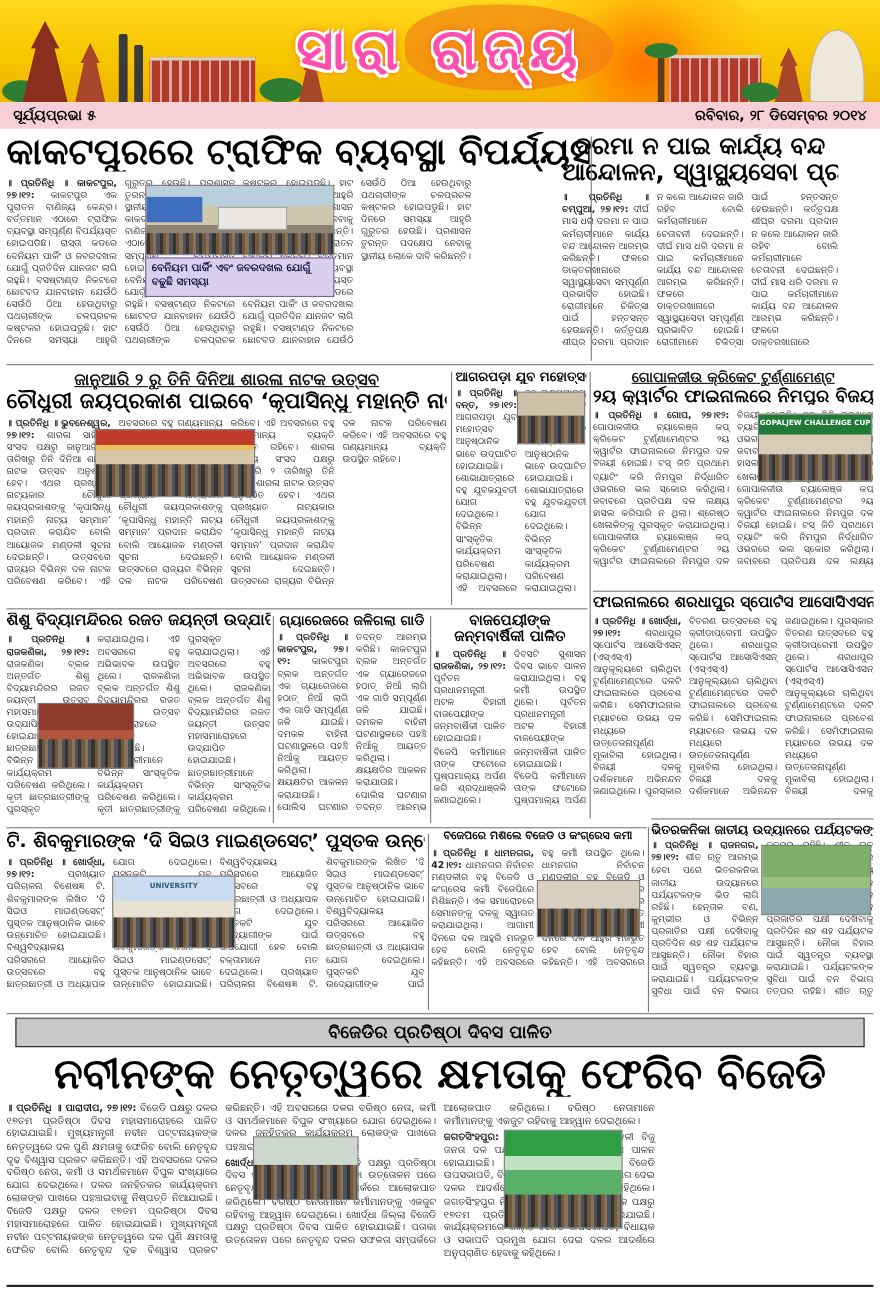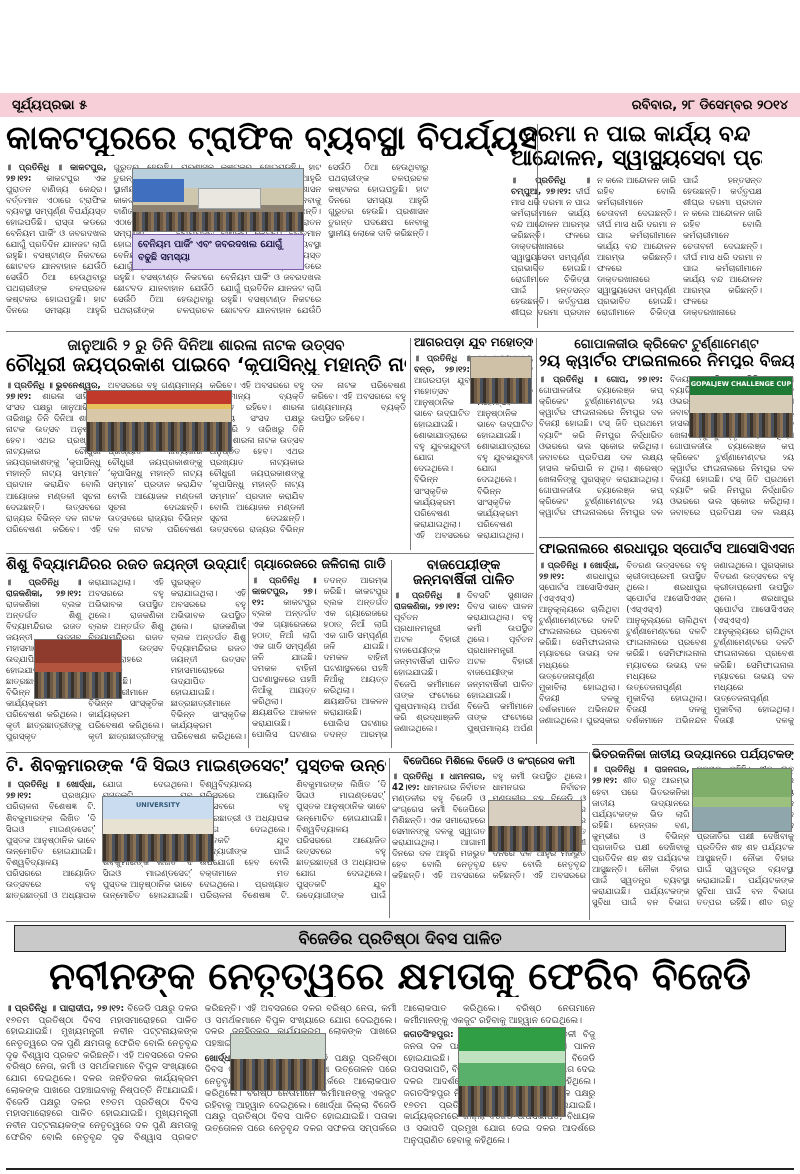--- a/index.html
+++ b/index.html
@@ -28,21 +28,21 @@
   .palm:before{content:"";position:absolute;left:-12px;top:-10px;width:30px;height:14px;background:#2f7d33;border-radius:50%;}
   
   .strip{position:absolute;left:0;top:93px;width:800px;height:24px;background:#f6cfd8;
          display:flex;justify-content:space-between;align-items:center;box-sizing:border-box;
          padding:0 12px;color:#000000;font-weight:bold;font-size:13px;}
   
   .art{position:absolute;overflow:hidden;}
   .hl{font-weight:800;color:#000;line-height:1.08;white-space:nowrap;overflow:hidden;}
   .hl.wrap{white-space:normal;}
   .ctr{text-align:center;}
-  .kick{font-weight:800;text-align:center;white-space:nowrap;overflow:hidden;}
+  .kick{font-weight:800;text-align:center;white-space:nowrap;overflow:hidden;text-decoration:underline;}
   .body{font-size:8.5px;line-height:1.3;text-align:justify;color:#1c1c1c;column-gap:7px;column-fill:auto;word-break:break-word;}
   .dl{font-weight:bold;}
   .c2{columns:2;} .c3{columns:3;} .c4{columns:4;} .c5{columns:5;}
   
   .ph{position:absolute;border:1px solid #777;overflow:hidden;background:#cfc6b8;box-sizing:border-box;}
   .crowdband{position:absolute;left:0;right:0;bottom:0;height:46%;
      background:repeating-linear-gradient(90deg,#39332b 0 3px,#6e5a44 3px 6px,#8a7256 6px 9px,#4a5260 9px 12px);}
   .ph-traffic{background:linear-gradient(180deg,#b9d0dc 0 30%,#cfc6ae 30% 58%,#8d8172 58% 100%);}
   .tarp{position:absolute;left:0;top:16%;width:30%;height:38%;background:#3f6fbe;}
   .bus{position:absolute;left:38%;top:30%;width:36%;height:32%;background:#e9e7e0;border:1px solid #98a2a8;}
@@ -63,20 +63,40 @@
           font-size:9.5px;line-height:1.35;padding:3px 5px;box-sizing:border-box;color:#16123f;}
   .kickbox{background:#c9c9c9;border:1px solid #222;text-align:center;font-weight:800;
            font-size:16px;padding:3px 0;color:#000;white-space:nowrap;overflow:hidden;}
   .divider{position:absolute;background:#7a7a7a;}
 </style>
 </head>
 <body>
 
 <div class="page">
 
+  <div class="masthead">
+    <div class="sun"></div>
+    <div class="mapblob"></div>
+
+    <div class="m-el bush" style="left:2px;width:34px;height:20px;"></div>
+    <div class="m-el spire" style="left:14px;width:54px;height:74px;"></div>
+    <div class="m-el spire s2" style="left:64px;width:36px;height:54px;"></div>
+    <div class="m-el minar" style="left:108px;width:8px;height:62px;"></div>
+    <div class="m-el minar" style="left:122px;width:8px;height:52px;"></div>
+    <div class="m-el redbldg" style="left:136px;width:96px;height:38px;"></div>
+    <div class="m-el bush" style="left:236px;width:40px;height:22px;"></div>
+    <div class="m-el spire s2" style="left:268px;width:30px;height:44px;"></div>
+
+    <div class="m-el redbldg" style="right:108px;width:84px;height:40px;"></div>
+    <div class="m-el palm" style="right:196px;width:6px;height:44px;"></div>
+    <div class="m-el stupa" style="right:14px;width:48px;height:64px;"></div>
+    <div class="m-el spire s2" style="right:66px;width:34px;height:50px;"></div>
+    <div class="m-el bush" style="right:92px;width:34px;height:18px;"></div>
+    <div class="mast-title">ସାରା ରାଜ୍ୟ</div>
+  </div>
 
   <div class="strip">
     <span>ସୂର୍ଯ୍ୟପ୍ରଭା  ୫</span>
     <span>ରବିବାର, ୨୮ ଡିସେମ୍ବର ୨୦୧୪</span>
   </div>
 
   <div class="art" style="left:6px;top:120px;width:530px;height:210px;">
     <div class="hl ctr" style="font-size:33px;">କାକଟପୁରରେ ଟ୍ରାଫିକ ବ୍ୟବସ୍ଥା ବିପର୍ଯ୍ୟସ୍ତ</div>
     <div class="body c5" style="margin-top:6px;height:158px;">
       <b class="dl">॥ ପ୍ରତିନିଧି ॥ କାକଟପୁର, ୨୭।୧୨:</b>

